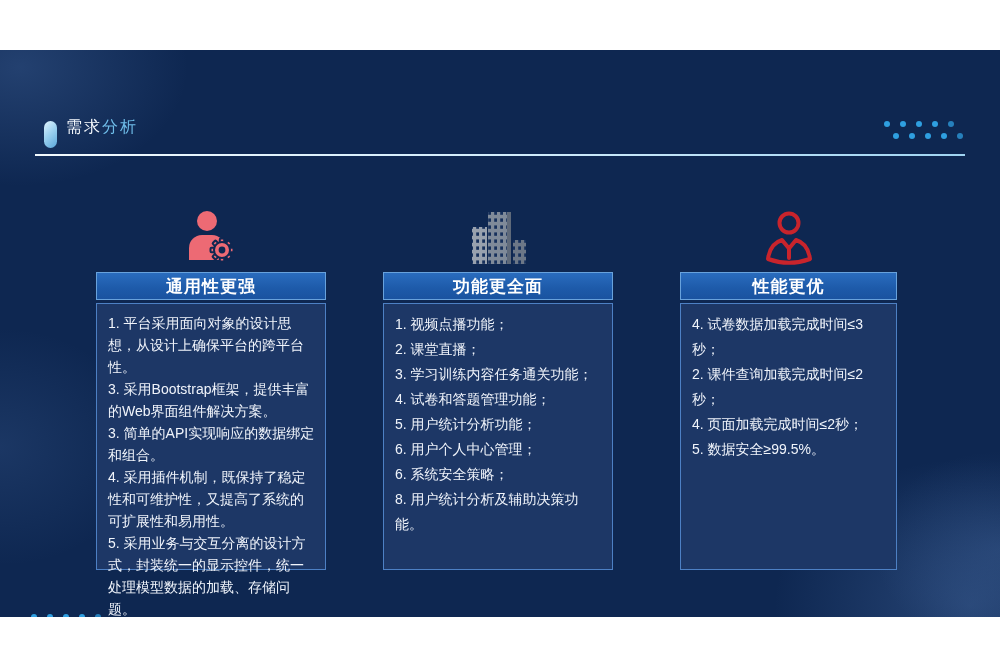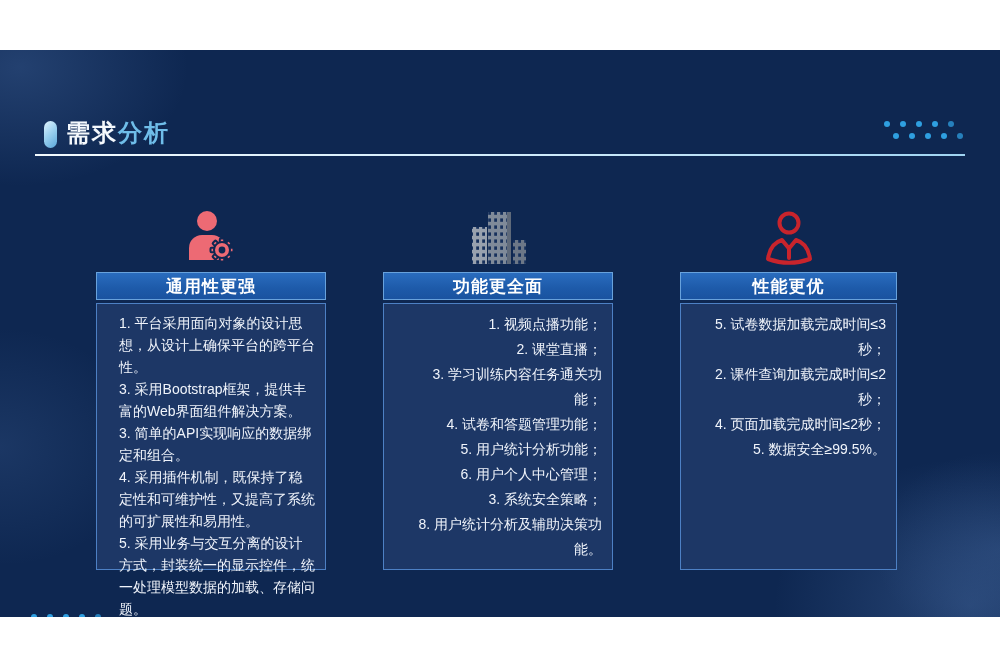--- a/index.html
+++ b/index.html
@@ -8,21 +8,21 @@
   .slide{position:absolute;left:0;top:50px;width:1000px;height:567px;overflow:hidden;
         background:
           radial-gradient(240px 170px at 2% 3%, rgba(96,138,200,.26), transparent 70%),
           radial-gradient(280px 210px at 97% 98%, rgba(96,138,200,.30), transparent 70%),
           radial-gradient(210px 170px at 0% 70%, rgba(96,138,200,.16), transparent 70%),
           radial-gradient(180px 140px at 100% 88%, rgba(96,138,200,.18), transparent 70%),
           #0e2751;}
   
   .capsule{position:absolute;left:44px;top:71px;width:13px;height:27px;border-radius:7px;
         background:linear-gradient(135deg,#e3f4fd 0%,#9ed2f0 45%,#5aa7da 100%);}
-  .slide-title{position:absolute;left:66px;top:67px;font-size:24px;font-weight:700;
+  .slide-title{position:absolute;left:66px;top:67px;font-size:16px;font-weight:400;
         color:#f5f9fd;letter-spacing:2px;}
   .slide-title .suffix{color:#6fbde9;}
   .title-rule{position:absolute;left:35px;top:104px;width:930px;height:2px;
         background:linear-gradient(90deg,#f2fafe 0%,#cdeafa 55%,#9fd4f2 100%);}
   
   .dots{position:absolute;}
   .dots-tr{left:884px;top:71px;}
   .dots-bl{left:31px;top:564px;}
   .dot-row{display:flex;gap:10px;}
   .dot-row + .dot-row{margin-left:9px;margin-top:6px;}
@@ -30,25 +30,25 @@
   .dot-row .dot:last-child{opacity:.75;}
   
   .card{position:absolute;top:222px;width:230px;}
   .card-1{left:96px;} .card-2{left:383px;} .card-3{left:680px;width:217px;}
   .card-icon{position:absolute;left:50%;transform:translateX(-50%);top:-62px;}
   .card-banner{height:26px;border:1px solid #68a2dc;
         background:linear-gradient(180deg,#2a6cbe 0%,#1d5aa9 60%,#1a53a0 100%);
         display:flex;align-items:center;justify-content:center;
         color:#ffffff;font-weight:700;font-size:17px;letter-spacing:1px;}
   .card-body{margin-top:3px;border:1px solid #4d80c4;background:#1d3766;
-        box-sizing:border-box;height:267px;padding:8px 10px 0 22px;
+        box-sizing:border-box;height:267px;padding:8px 10px 0 11px;
         color:#f0f4fb;font-size:14px;}
   .card-body ul{list-style:none;margin:0;padding:0;}
   .card-1 .card-body{line-height:22px;}
-  .card-2 .card-body,.card-3 .card-body{line-height:25px;text-align:right;}
+  .card-2 .card-body,.card-3 .card-body{line-height:25px;}
 </style>
 </head>
 <body>
 
 <div class="page">
   <div class="slide">
 
     <span class="capsule"></span>
     <div class="slide-title">
       <span>需求</span><span class="suffix">分析</span>
@@ -140,38 +140,38 @@
       </span>
       <div class="card-banner">功能更全面</div>
       <div class="card-body">
           <ul>
             <li>1. 视频点播功能；</li>
             <li>2. 课堂直播；</li>
             <li>3. 学习训练内容任务通关功能；</li>
             <li>4. 试卷和答题管理功能；</li>
             <li>5. 用户统计分析功能；</li>
             <li>6. 用户个人中心管理；</li>
-            <li>3. 系统安全策略；</li>
+            <li>6. 系统安全策略；</li>
             <li>8. 用户统计分析及辅助决策功能。</li>
           </ul>
         </div>
     </div>
 
     <div class="card card-3">
       <span class="card-icon">
         <svg width="56" height="58" viewBox="0 0 56 58" fill="none" stroke="#c8242c" stroke-width="4" stroke-linejoin="round" stroke-linecap="round">
           <circle cx="28" cy="13" r="9.5"></circle>
           <path d="M7 49 Q9 33.5 21 30 L28 38.5 L35 30 Q47 33.5 49 49 Q28 56.5 7 49 Z"></path>
           <path d="M28 38.5 V48"></path>
         </svg>
       </span>
       <div class="card-banner">性能更优</div>
       <div class="card-body">
           <ul>
-            <li>5. 试卷数据加载完成时间≤3秒；</li>
+            <li>4. 试卷数据加载完成时间≤3秒；</li>
             <li>2. 课件查询加载完成时间≤2秒；</li>
             <li>4. 页面加载完成时间≤2秒；</li>
             <li>5. 数据安全≥99.5%。</li>
           </ul>
         </div>
     </div>
 
   </div>
 </div>
 

